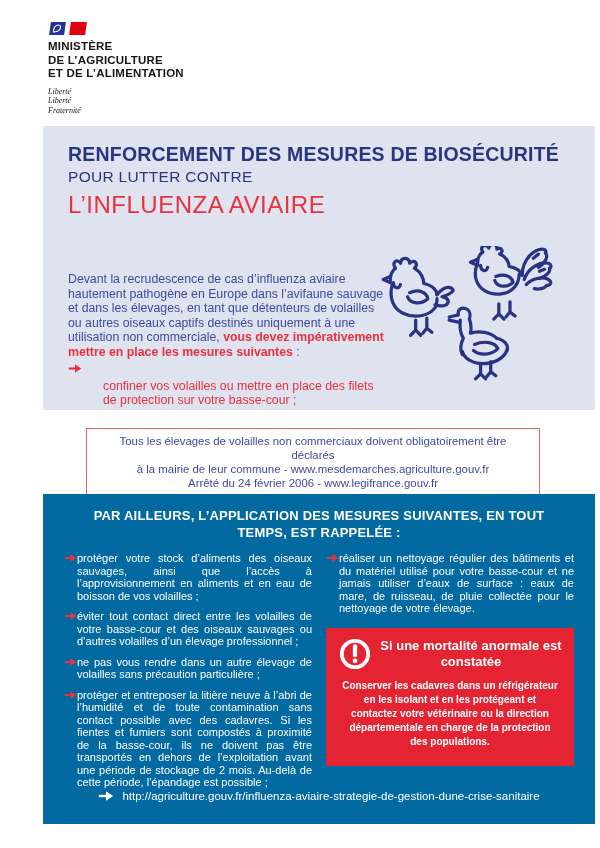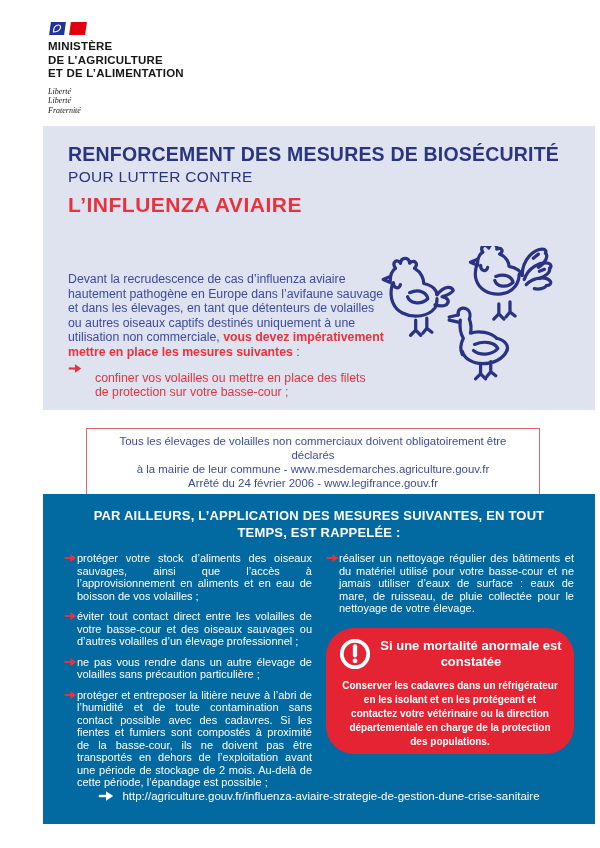--- a/index.html
+++ b/index.html
@@ -18,28 +18,28 @@
   .ministry{margin-top:5px;font-weight:bold;color:#161616;
     font-size:11.5px;line-height:13.5px;letter-spacing:.2px;}
   .motto{margin-top:6px;font-family:"Liberation Serif","DejaVu Serif",serif;
     font-style:italic;color:#161616;font-size:8px;line-height:9.5px;}
   
   .panel-light{position:absolute;left:43px;top:126px;width:552px;height:284px;
     background:#dfe2ef;}
   .title-block{position:absolute;left:25px;top:16px;}
   .t1{font-weight:bold;color:#2a3580;font-size:19.5px;line-height:24px;letter-spacing:.2px;}
   .t2{color:#2a3580;font-size:15.5px;line-height:22px;letter-spacing:.3px;}
-  .t3{font-weight:bold;color:#e8323d;font-size:21px;line-height:34px;letter-spacing:.5px;}
+  .t3{font-weight:normal;color:#e8323d;font-size:24px;line-height:34px;letter-spacing:.5px;}
   .t4{color:#2a3580;font-size:15.5px;line-height:22px;letter-spacing:.3px;}
   .intro{position:absolute;left:25px;top:146px;width:322px;
     color:#3c4b9e;font-size:12.3px;line-height:14.6px;}
   .intro .red-bold{color:#e8323d;font-weight:bold;}
   .intro-bullets{margin-top:3px;}
   .ibullet{display:flex;gap:5px;color:#e8323d;margin-top:1px;}
-  .ibullet p{margin:8px;}
+  .ibullet p{margin:16px;}
   .arr{flex:0 0 auto;}
   .arr .shaft{stroke-width:3;fill:none;}
   .arr-red .shaft{stroke:#e8323d;}
   .arr-red .head{fill:#e8323d;}
   .arr-white .shaft{stroke:#ffffff;}
   .arr-white .head{fill:#ffffff;}
   .birds{position:absolute;left:338px;top:120px;}
   .birds path{stroke:#2a3383;stroke-width:3.2;fill:none;stroke-linecap:round;stroke-linejoin:round;}
   .decl-box{position:absolute;left:43px;top:302px;width:430px;
     border:1.5px solid #dd666c;padding:6px 11px;text-align:center;
@@ -48,21 +48,21 @@
   
   .panel-dark{position:absolute;left:43px;top:494px;width:552px;height:330px;
     background:#0369a1;color:#ffffff;}
   .dk-heading{margin:13px auto 0;max-width:482px;text-align:center;
     font-weight:bold;font-size:13px;line-height:17px;letter-spacing:.2px;}
   .cols{display:flex;gap:14px;padding:0 21px;margin-top:11px;}
   .col{flex:1 1 0;}
   .bullet{display:flex;margin-bottom:8px;}
   .bullet p{margin:0;font-size:11px;line-height:12.5px;text-align:justify;}
   .bullet .arr{margin-top:1px;}
-  .alert{margin-top:13px;background:#e52433;padding:9px 12px 4px;border-radius:28px;}
+  .alert{margin-top:13px;background:#e52433;padding:9px 12px 16px;}
   .alert-head{display:flex;align-items:center;gap:8px;}
   .alert-icon svg{display:block;}
   .alert-title{flex:1;text-align:center;font-weight:bold;font-size:13px;line-height:15.5px;}
   .alert-body{margin:8px 4px 0;text-align:center;font-weight:bold;
     font-size:10px;line-height:14.2px;}
   .link-row{position:absolute;left:0;right:0;bottom:22px;
     display:flex;justify-content:center;align-items:center;gap:8px;
     font-size:11.5px;color:#ffffff;cursor:pointer;}
 </style>
 </head>

